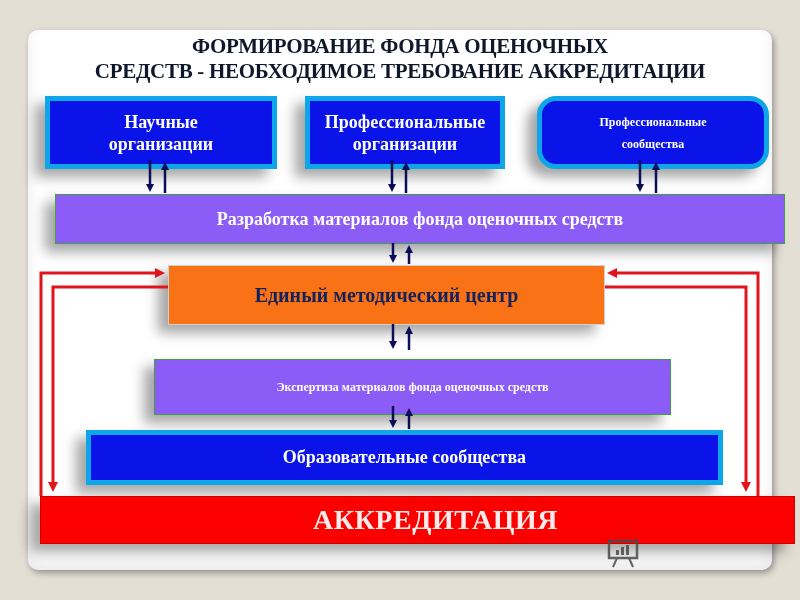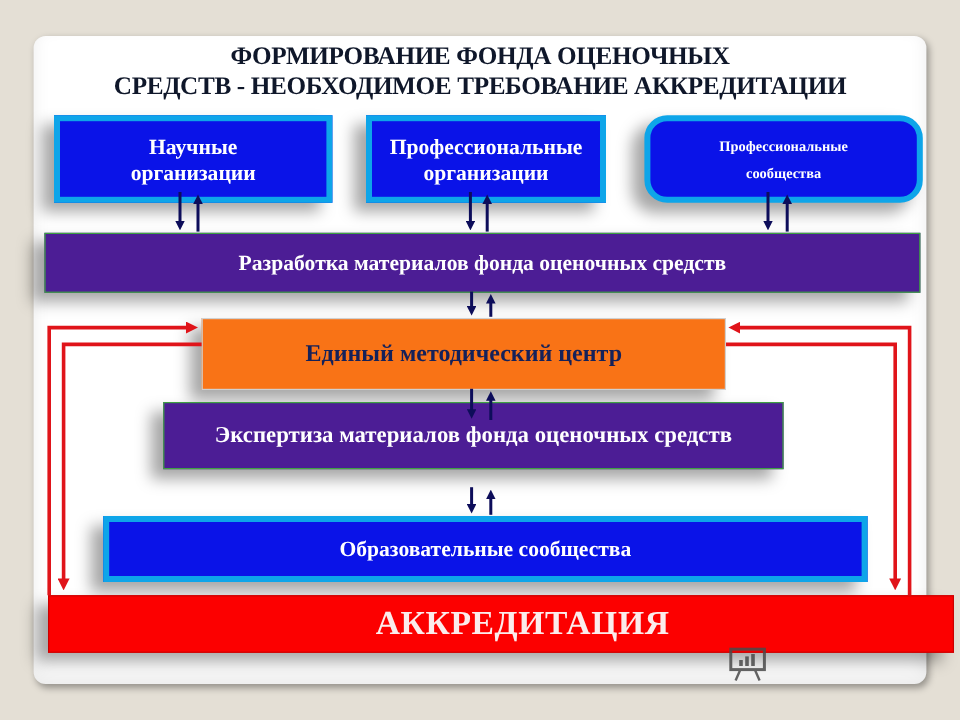--- a/index.html
+++ b/index.html
@@ -5,21 +5,21 @@
   html, body { margin:0; padding:0; }
   body { width:800px; height:600px; background:#e4dfd5; position:relative; overflow:hidden;
          font-family:"Liberation Serif","DejaVu Serif",serif; }
   .card { position:absolute; left:28px; top:30px; width:744px; height:540px; background:#ffffff;
           border-radius:10px; box-shadow:2px 3px 6px rgba(0,0,0,0.35), inset 0 -8px 14px rgba(0,0,0,0.08); }
   .title { position:absolute; left:0; width:800px; text-align:center; color:#0f172a;
            font-weight:bold; font-size:21px; letter-spacing:-0.3px; line-height:24px; }
   .box { position:absolute; display:flex; align-items:center; justify-content:center; text-align:center;
          font-weight:bold; color:#ffffff; box-shadow:-10px 8px 12px rgba(0,0,0,0.35); }
   .blue { background:#0a13e8; border:5px solid #0ea5e9; }
-  .green { background:#4c1d95; border:1px solid #3ea043; }
+  .green { background:#8b5cf6; border:1px solid #3ea043;margin-left:18px; }
   .gray { background:#f97316; border:1px solid #d0d0d0; color:#14215a; }
   .red { background:#fc0000; border:1px solid #c00; color:#fbecec; }
   svg.overlay { position:absolute; left:0; top:0; }
   .watermark { position:absolute; left:606px; top:538px; display:flex; align-items:center; gap:4px;
                color:#4a4a4a; font-family:"DejaVu Sans",sans-serif; font-size:24px; opacity:0.85; }
 </style>
 </head>
 <body>
 
 <div class="card"></div>
@@ -41,21 +41,21 @@
 </div>
 
 <div class="box green" style="left:37px; top:194px; width:728px; height:48px; font-size:18px;">
   <span>Разработка материалов фонда оценочных средств</span>
 </div>
 
 <div class="box gray" style="left:168px; top:265px; width:435px; height:58px; font-size:20px;">
   <span>Единый методический центр</span>
 </div>
 
-<div class="box green" style="left:136px; top:335px; width:515px; height:54px; font-size:19px;">
+<div class="box green" style="left:136px; top:359px; width:515px; height:54px; font-size:12px;">
   <span>Экспертиза материалов фонда оценочных средств</span>
 </div>
 
 <div class="box blue" style="left:86px; top:430px; width:627px; height:45px; font-size:18px;">
   <span>Образовательные сообщества</span>
 </div>
 
 <div class="box red" style="left:40px; top:496px; width:717px; height:46px; font-size:28px; letter-spacing:0.5px;padding-left:36px;">
   <span>АККРЕДИТАЦИЯ</span>
 </div>

